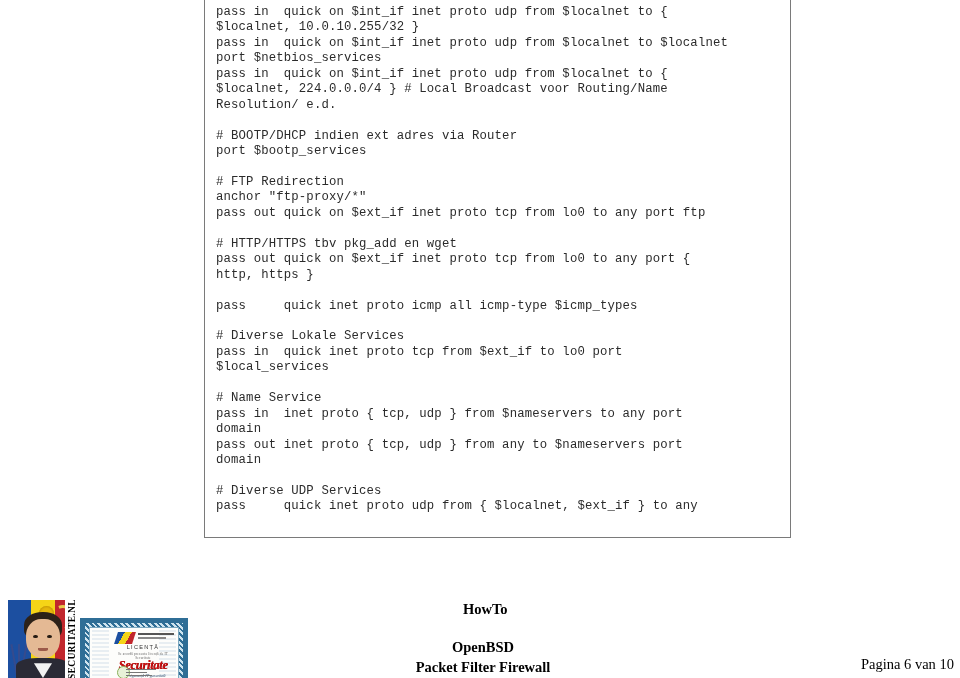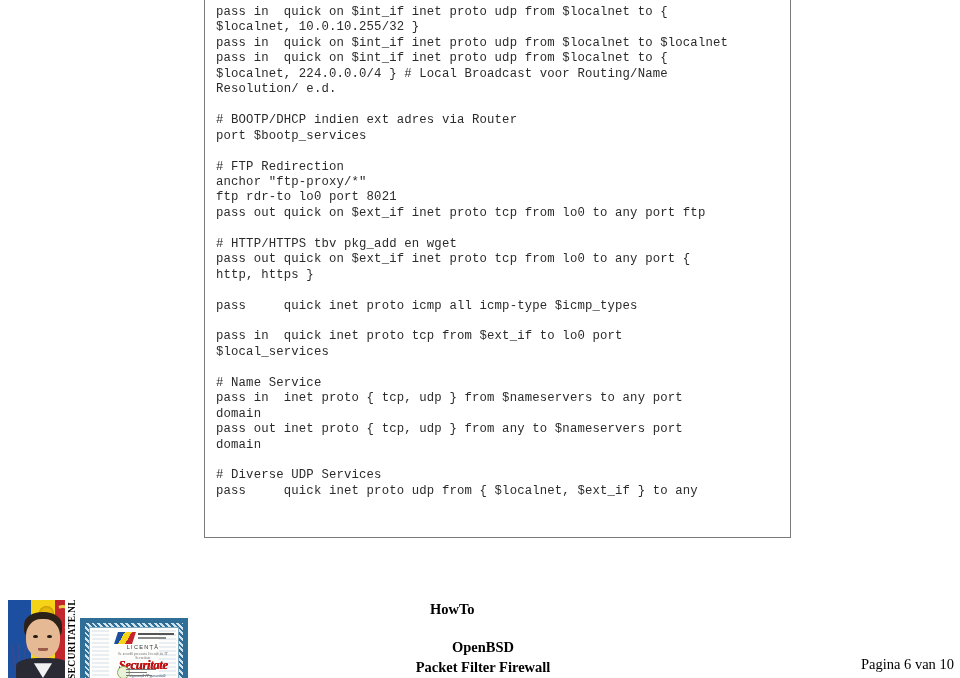--- a/index.html
+++ b/index.html
@@ -324,21 +324,21 @@
     height: 1px;
     margin-bottom: 2px;
     background: #777;
   }
   .cert-sign i:nth-child(2) { width: 70%; }
   .cert-sign i:nth-child(3) { width: 85%; }
 
   
   #footer-howto {
     position: absolute;
-    left: 430px;
+    left: 463px;
     top: 3px;
     font-family: "Liberation Serif", serif;
     font-weight: bold;
     font-size: 14.5px;
   }
   #footer-title-block {
     position: absolute;
     left: 385px;
     top: 39px;
     width: 196px;
@@ -358,38 +358,39 @@
   }
 </style>
 </head>
 <body>
 
 <div id="code-block" style="border-color: rgb(122, 122, 122); background: rgb(255, 255, 255);">
   <div id="code-block-inner" style="color: rgb(43, 43, 43);">
       <div class="code-line">pass in  quick on $int_if inet proto udp from $localnet to {</div>
       <div class="code-line">$localnet, 10.0.10.255/32 }</div>
       <div class="code-line">pass in  quick on $int_if inet proto udp from $localnet to $localnet</div>
+      <div class="code-line">port $netbios_services</div>
       <div class="code-line">pass in  quick on $int_if inet proto udp from $localnet to {</div>
       <div class="code-line">$localnet, 224.0.0.0/4 } # Local Broadcast voor Routing/Name</div>
       <div class="code-line">Resolution/ e.d.</div>
       <div class="code-line blank">&nbsp;</div>
       <div class="code-line"># BOOTP/DHCP indien ext adres via Router</div>
       <div class="code-line">port $bootp_services</div>
       <div class="code-line blank">&nbsp;</div>
       <div class="code-line"># FTP Redirection</div>
       <div class="code-line">anchor "ftp-proxy/*"</div>
-      <div class="code-line">ftp rdr-to lo0 port 8021</div>
       <div class="code-line">pass out quick on $ext_if inet proto tcp from lo0 to any port ftp</div>
       <div class="code-line blank">&nbsp;</div>
       <div class="code-line"># HTTP/HTTPS tbv pkg_add en wget</div>
       <div class="code-line">pass out quick on $ext_if inet proto tcp from lo0 to any port {</div>
       <div class="code-line">http, https }</div>
       <div class="code-line blank">&nbsp;</div>
       <div class="code-line">pass     quick inet proto icmp all icmp-type $icmp_types</div>
       <div class="code-line blank">&nbsp;</div>
+      <div class="code-line"># Diverse Lokale Services</div>
       <div class="code-line">pass in  quick inet proto tcp from $ext_if to lo0 port</div>
       <div class="code-line">$local_services</div>
       <div class="code-line blank">&nbsp;</div>
       <div class="code-line"># Name Service</div>
       <div class="code-line">pass in  inet proto { tcp, udp } from $nameservers to any port</div>
       <div class="code-line">domain</div>
       <div class="code-line">pass out inet proto { tcp, udp } from any to $nameservers port</div>
       <div class="code-line">domain</div>
       <div class="code-line blank">&nbsp;</div>
       <div class="code-line"># Diverse UDP Services</div>

